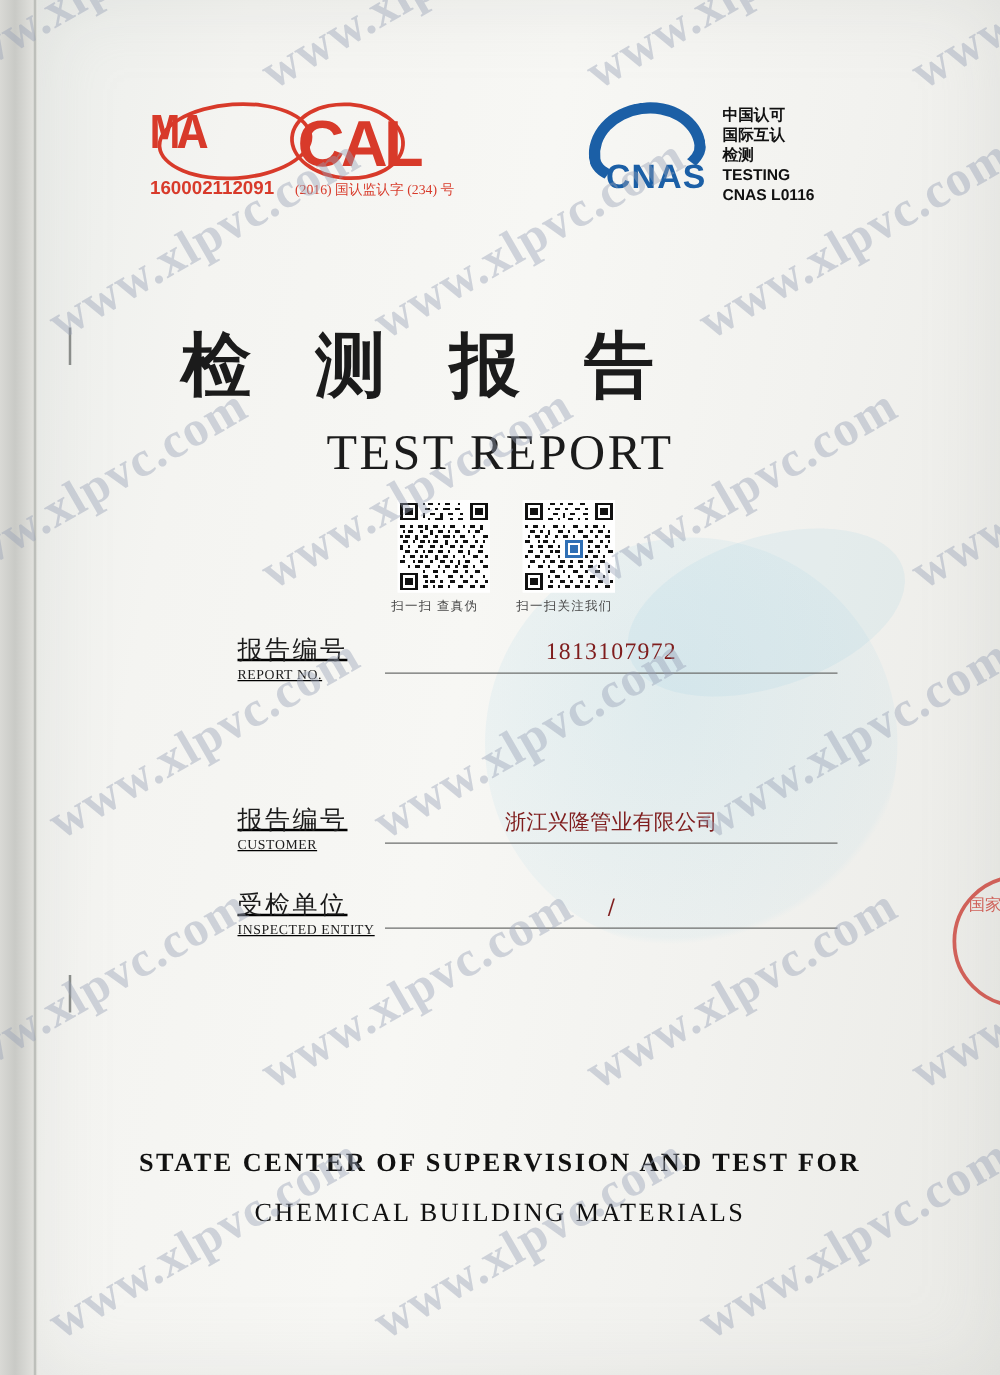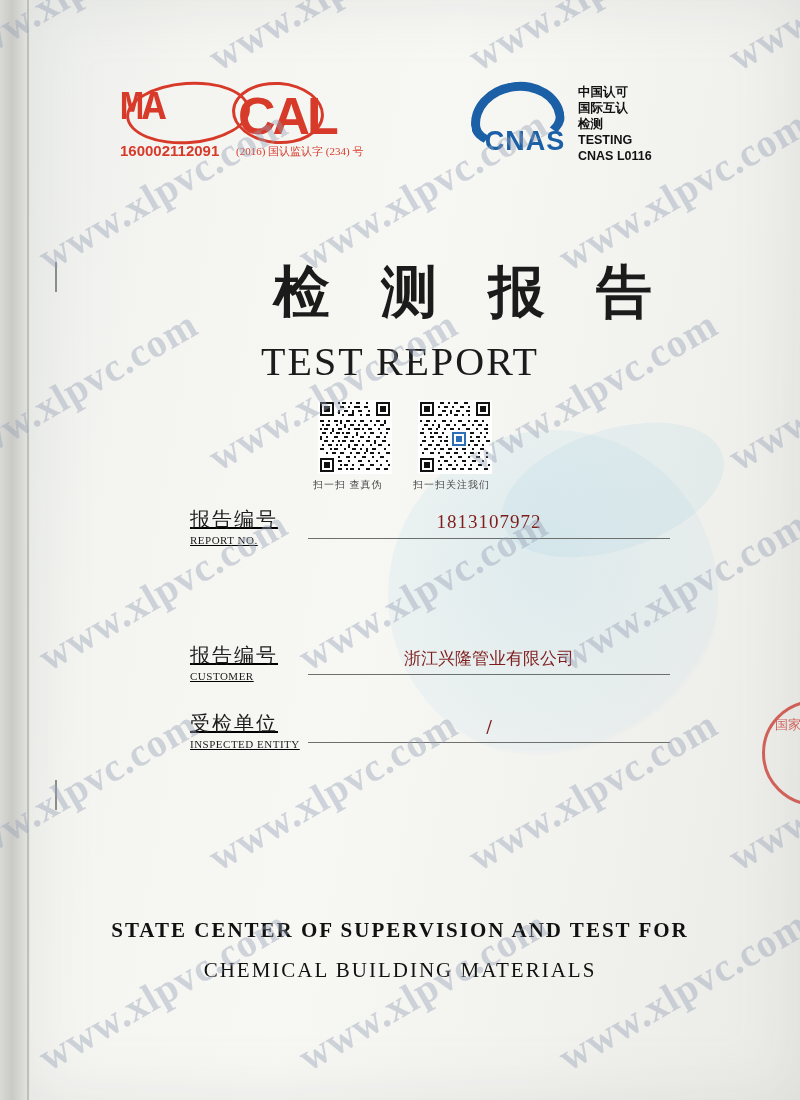--- a/index.html
+++ b/index.html
@@ -238,21 +238,21 @@
     color: #111;
     line-height: 16px;
   }
 
   
   #title-cn {
     position: absolute;
     left: 0;
     top: 255px;
     width: 668px;
-    text-align: right;
+    text-align: center;
     font-family: "DejaVu Serif", serif;
     font-size: 56px;
     font-weight: bold;
     letter-spacing: 16px;
     color: #1b1b1b;
     text-indent: 16px;
   }
   #title-en {
     position: absolute;
     left: 0;

